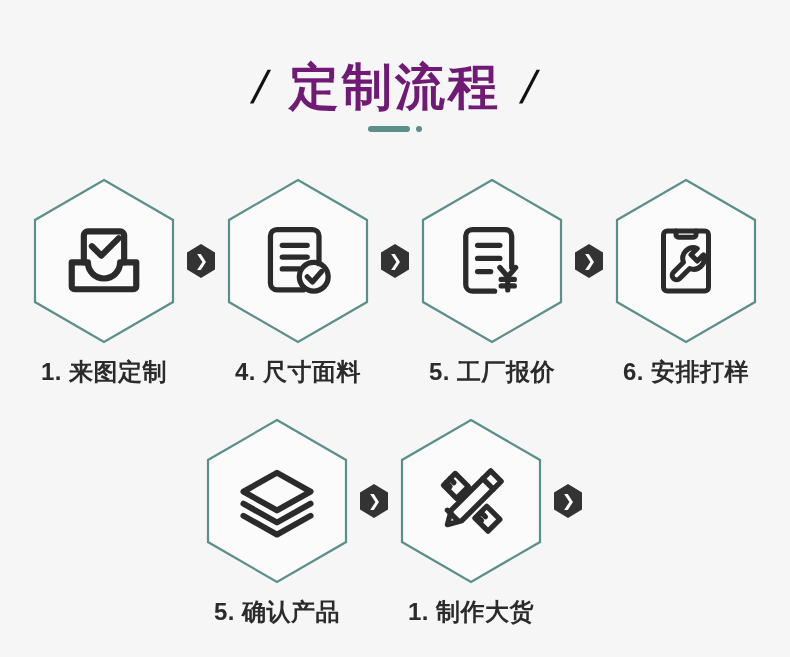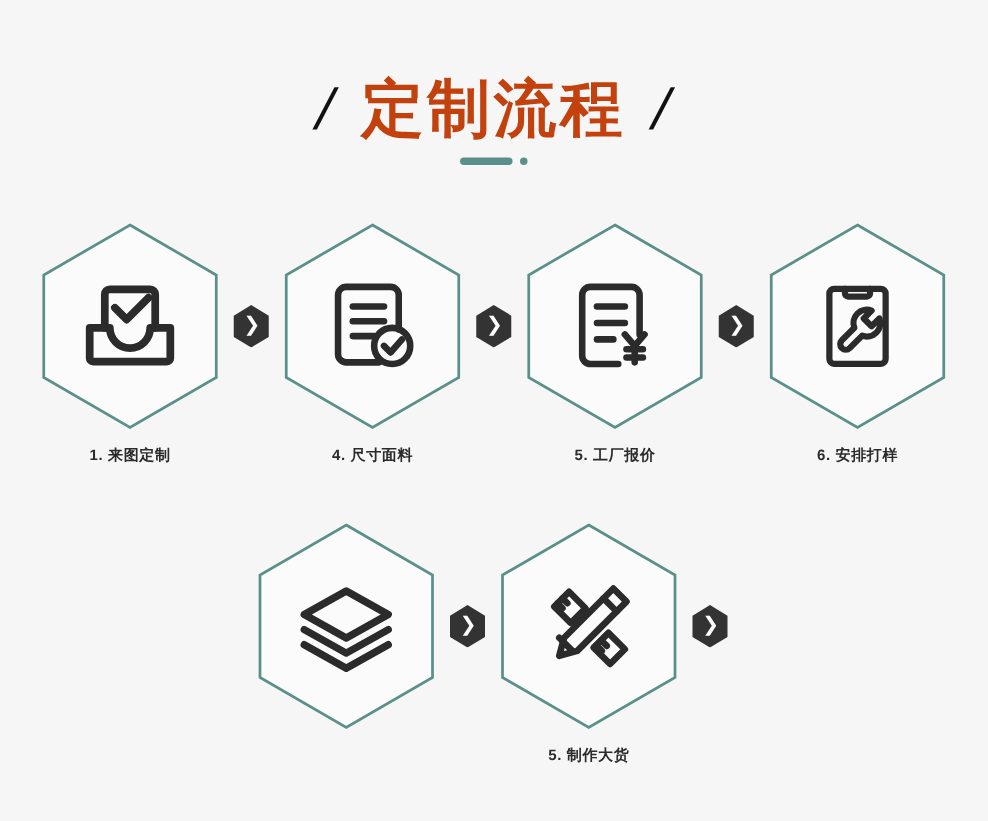--- a/index.html
+++ b/index.html
@@ -34,21 +34,21 @@
     font-weight: 400;
     color: #111111;
     transform: skewX(-14deg);
     line-height: 1;
     display: inline-block;
     font-family: "Liberation Sans", "DejaVu Sans", sans-serif;
   }
   .title-text {
     font-size: 50px;
     font-weight: bold;
-    color: #c2410c;
+    color: #701a75;
     letter-spacing: 3px;
     line-height: 1;
     white-space: nowrap;
   }
   .title-underline {
     margin-top: 14px;
     display: flex;
     align-items: center;
     justify-content: center;
     gap: 6px;
@@ -92,21 +92,21 @@
     position: absolute;
     top: 0; left: 0;
     width: 152px;
     height: 170px;
     display: flex;
     align-items: center;
     justify-content: center;
   }
   .step-label {
     margin-top: 10px;
-    font-size: 12px;
+    font-size: 24px;
     font-weight: bold;
     color: #2b2b2b;
     letter-spacing: 0.5px;
     white-space: nowrap;
   }
 
   
   .arrow {
     width: 42px;
     height: 170px;
@@ -261,20 +261,21 @@
         <polygon points="76,4 145,44 145,126 76,166 7,126 7,44" fill="#fbfbfb" stroke="#5a9089" stroke-width="2.2"></polygon>
       </svg>
       <div class="hex-icon">
         <svg width="86" height="86" viewBox="0 0 64 64" fill="none" stroke="#2b2b2b" stroke-width="4.4" stroke-linecap="round" stroke-linejoin="round">
           <polygon points="32,11 57,25 32,39 7,25"></polygon>
           <polyline points="7,34 32,48 57,34"></polyline>
           <polyline points="7,43 32,57 57,43"></polyline>
         </svg>
       </div>
     </div>
+    <div class="step-label">5. 确认产品</div>
   </div>
 
   <div class="arrow">
     <div class="arrow-hex">
       <svg width="30" height="34" viewBox="0 0 30 34">
         <polygon points="15,0 29,8.5 29,25.5 15,34 1,25.5 1,8.5" fill="#333333"></polygon>
       </svg>
       <span class="arrow-chev">❯</span>
     </div>
   </div>
@@ -291,21 +292,21 @@
           <line x1="14" y1="39" x2="22" y2="47"></line>
           <path d="M11 20l9-9 10 10-9 9z"></path>
           <line x1="16" y1="15" x2="19" y2="18"></line>
           <line x1="13" y1="18" x2="16" y2="21"></line>
           <path d="M35 45l9-9 10 10-9 9z"></path>
           <line x1="40" y1="41" x2="43" y2="44"></line>
           <line x1="37" y1="44" x2="40" y2="47"></line>
         </svg>
       </div>
     </div>
-    <div class="step-label">5. 制作大货</div>
+    <div class="step-label">1. 制作大货</div>
   </div>
 
   <div class="arrow">
     <div class="arrow-hex">
       <svg width="30" height="34" viewBox="0 0 30 34">
         <polygon points="15,0 29,8.5 29,25.5 15,34 1,25.5 1,8.5" fill="#333333"></polygon>
       </svg>
       <span class="arrow-chev">❯</span>
     </div>
   </div>

